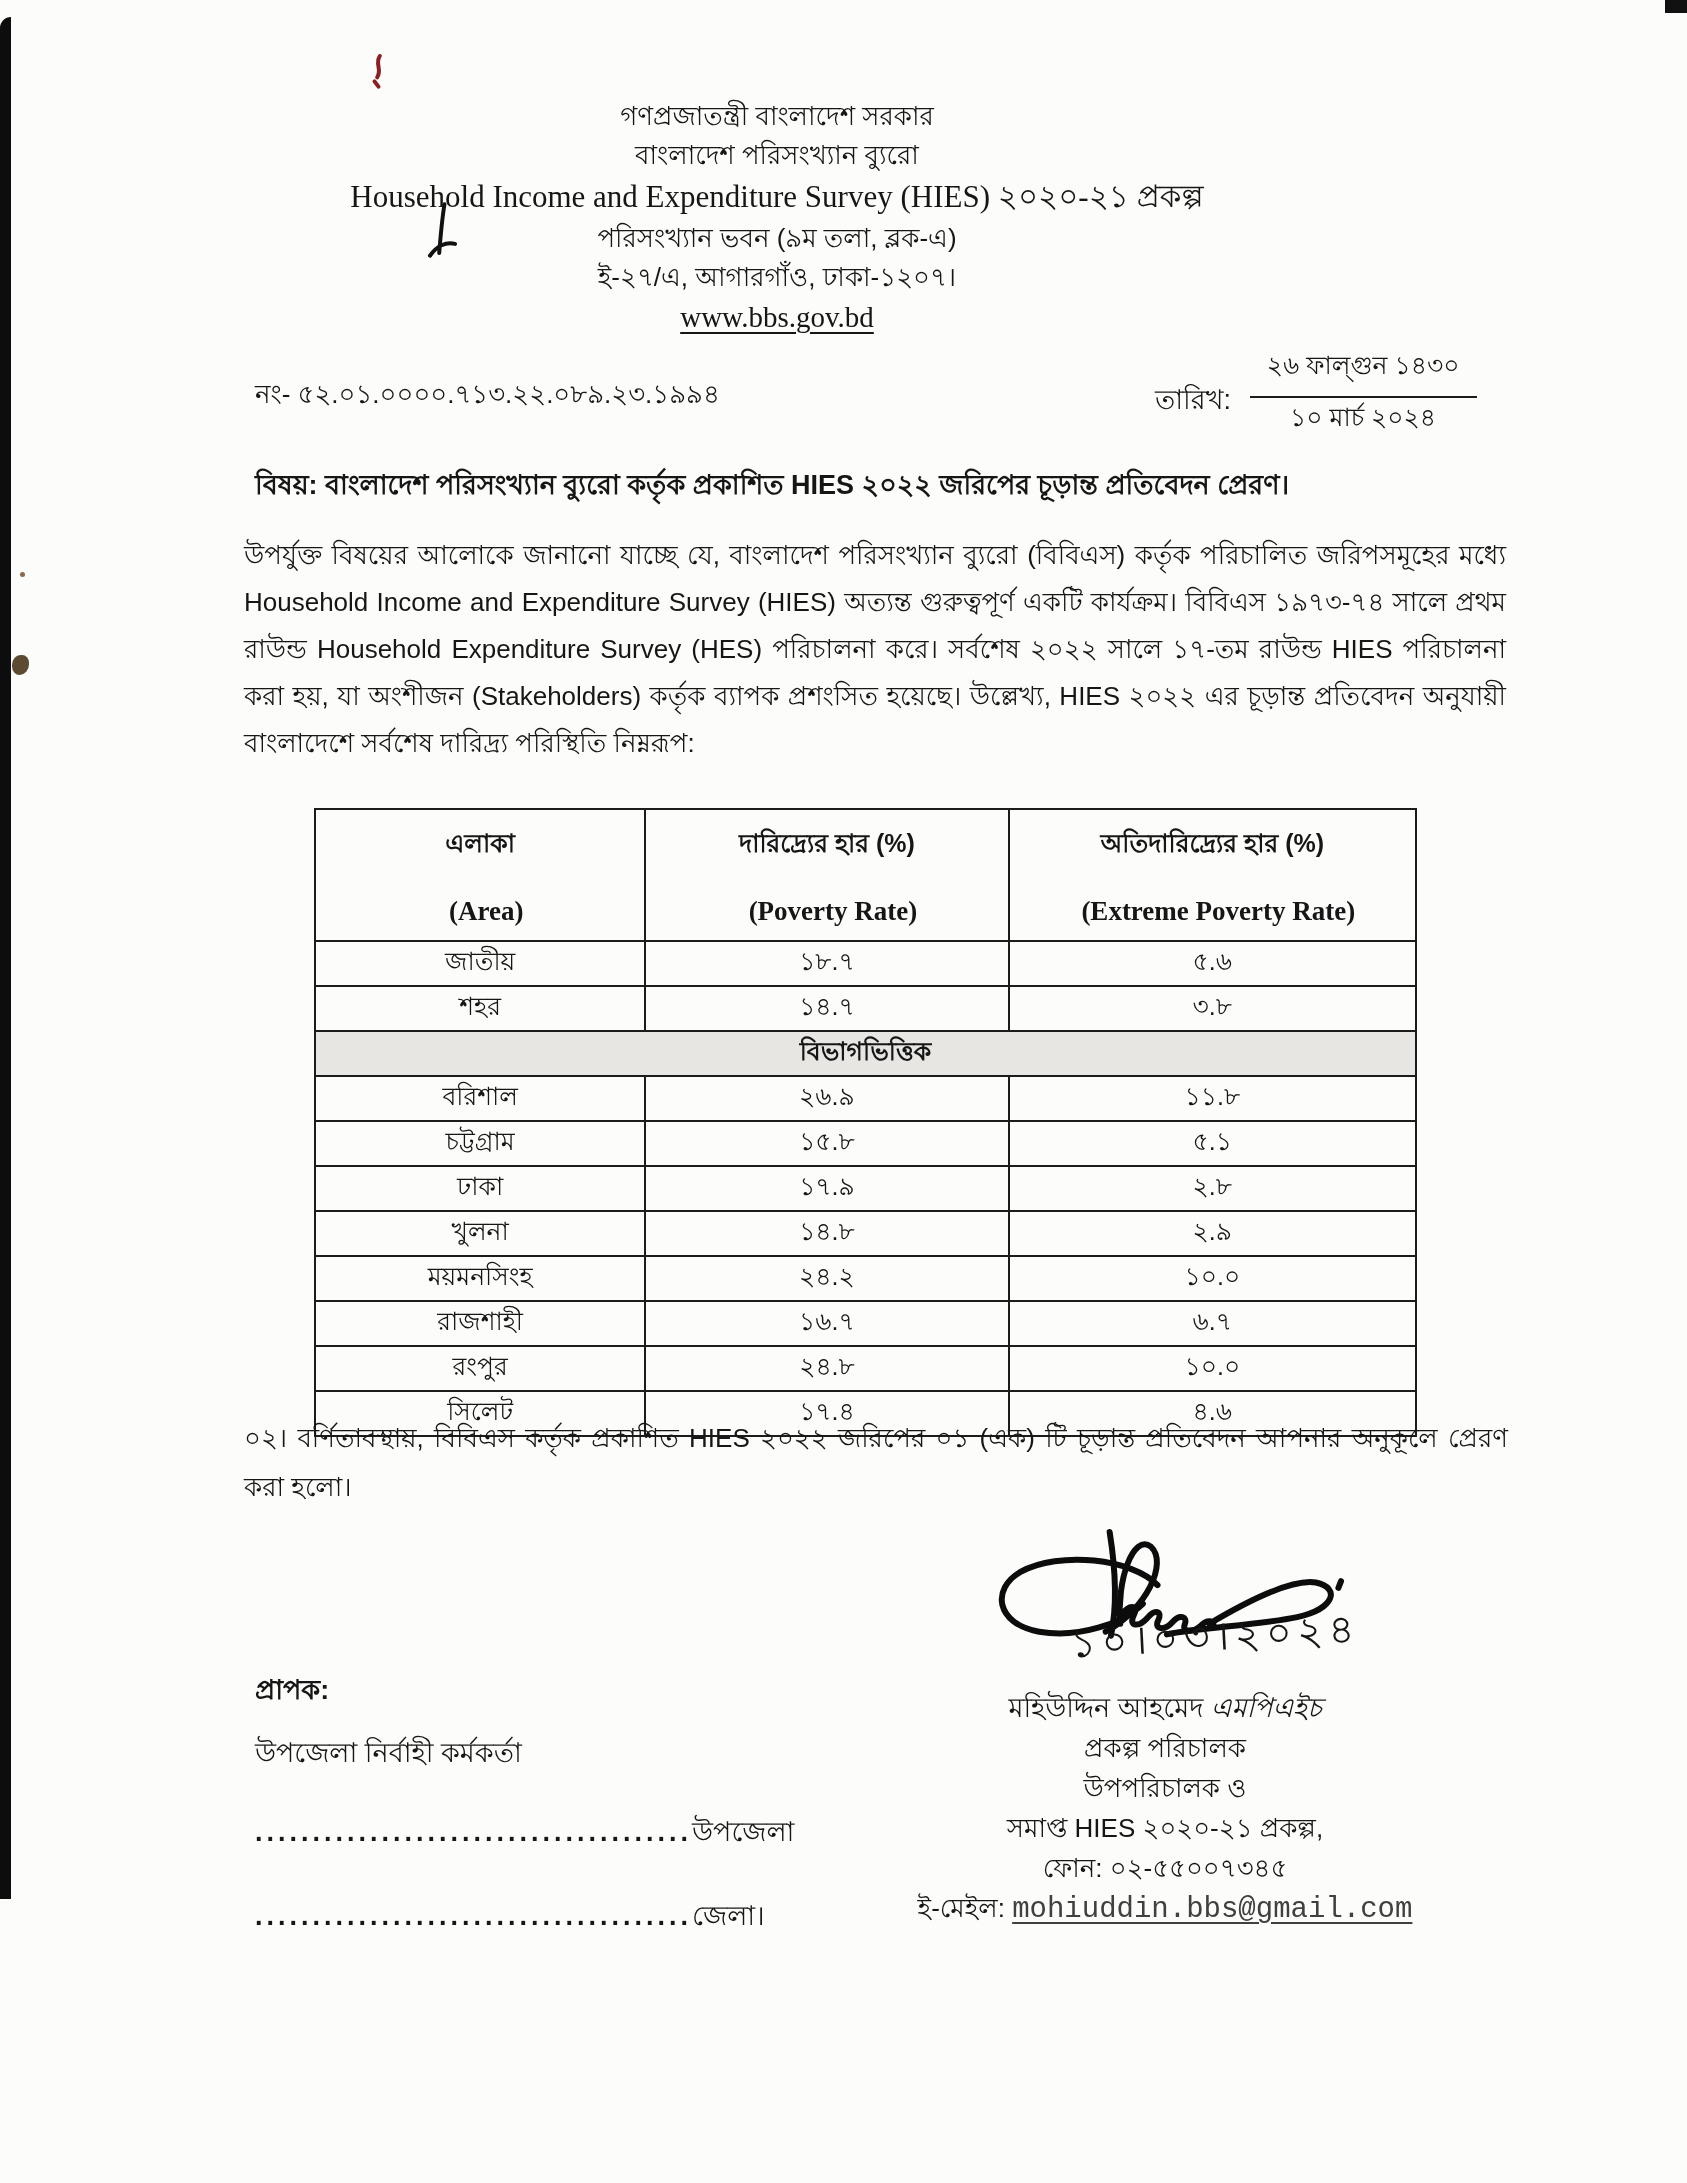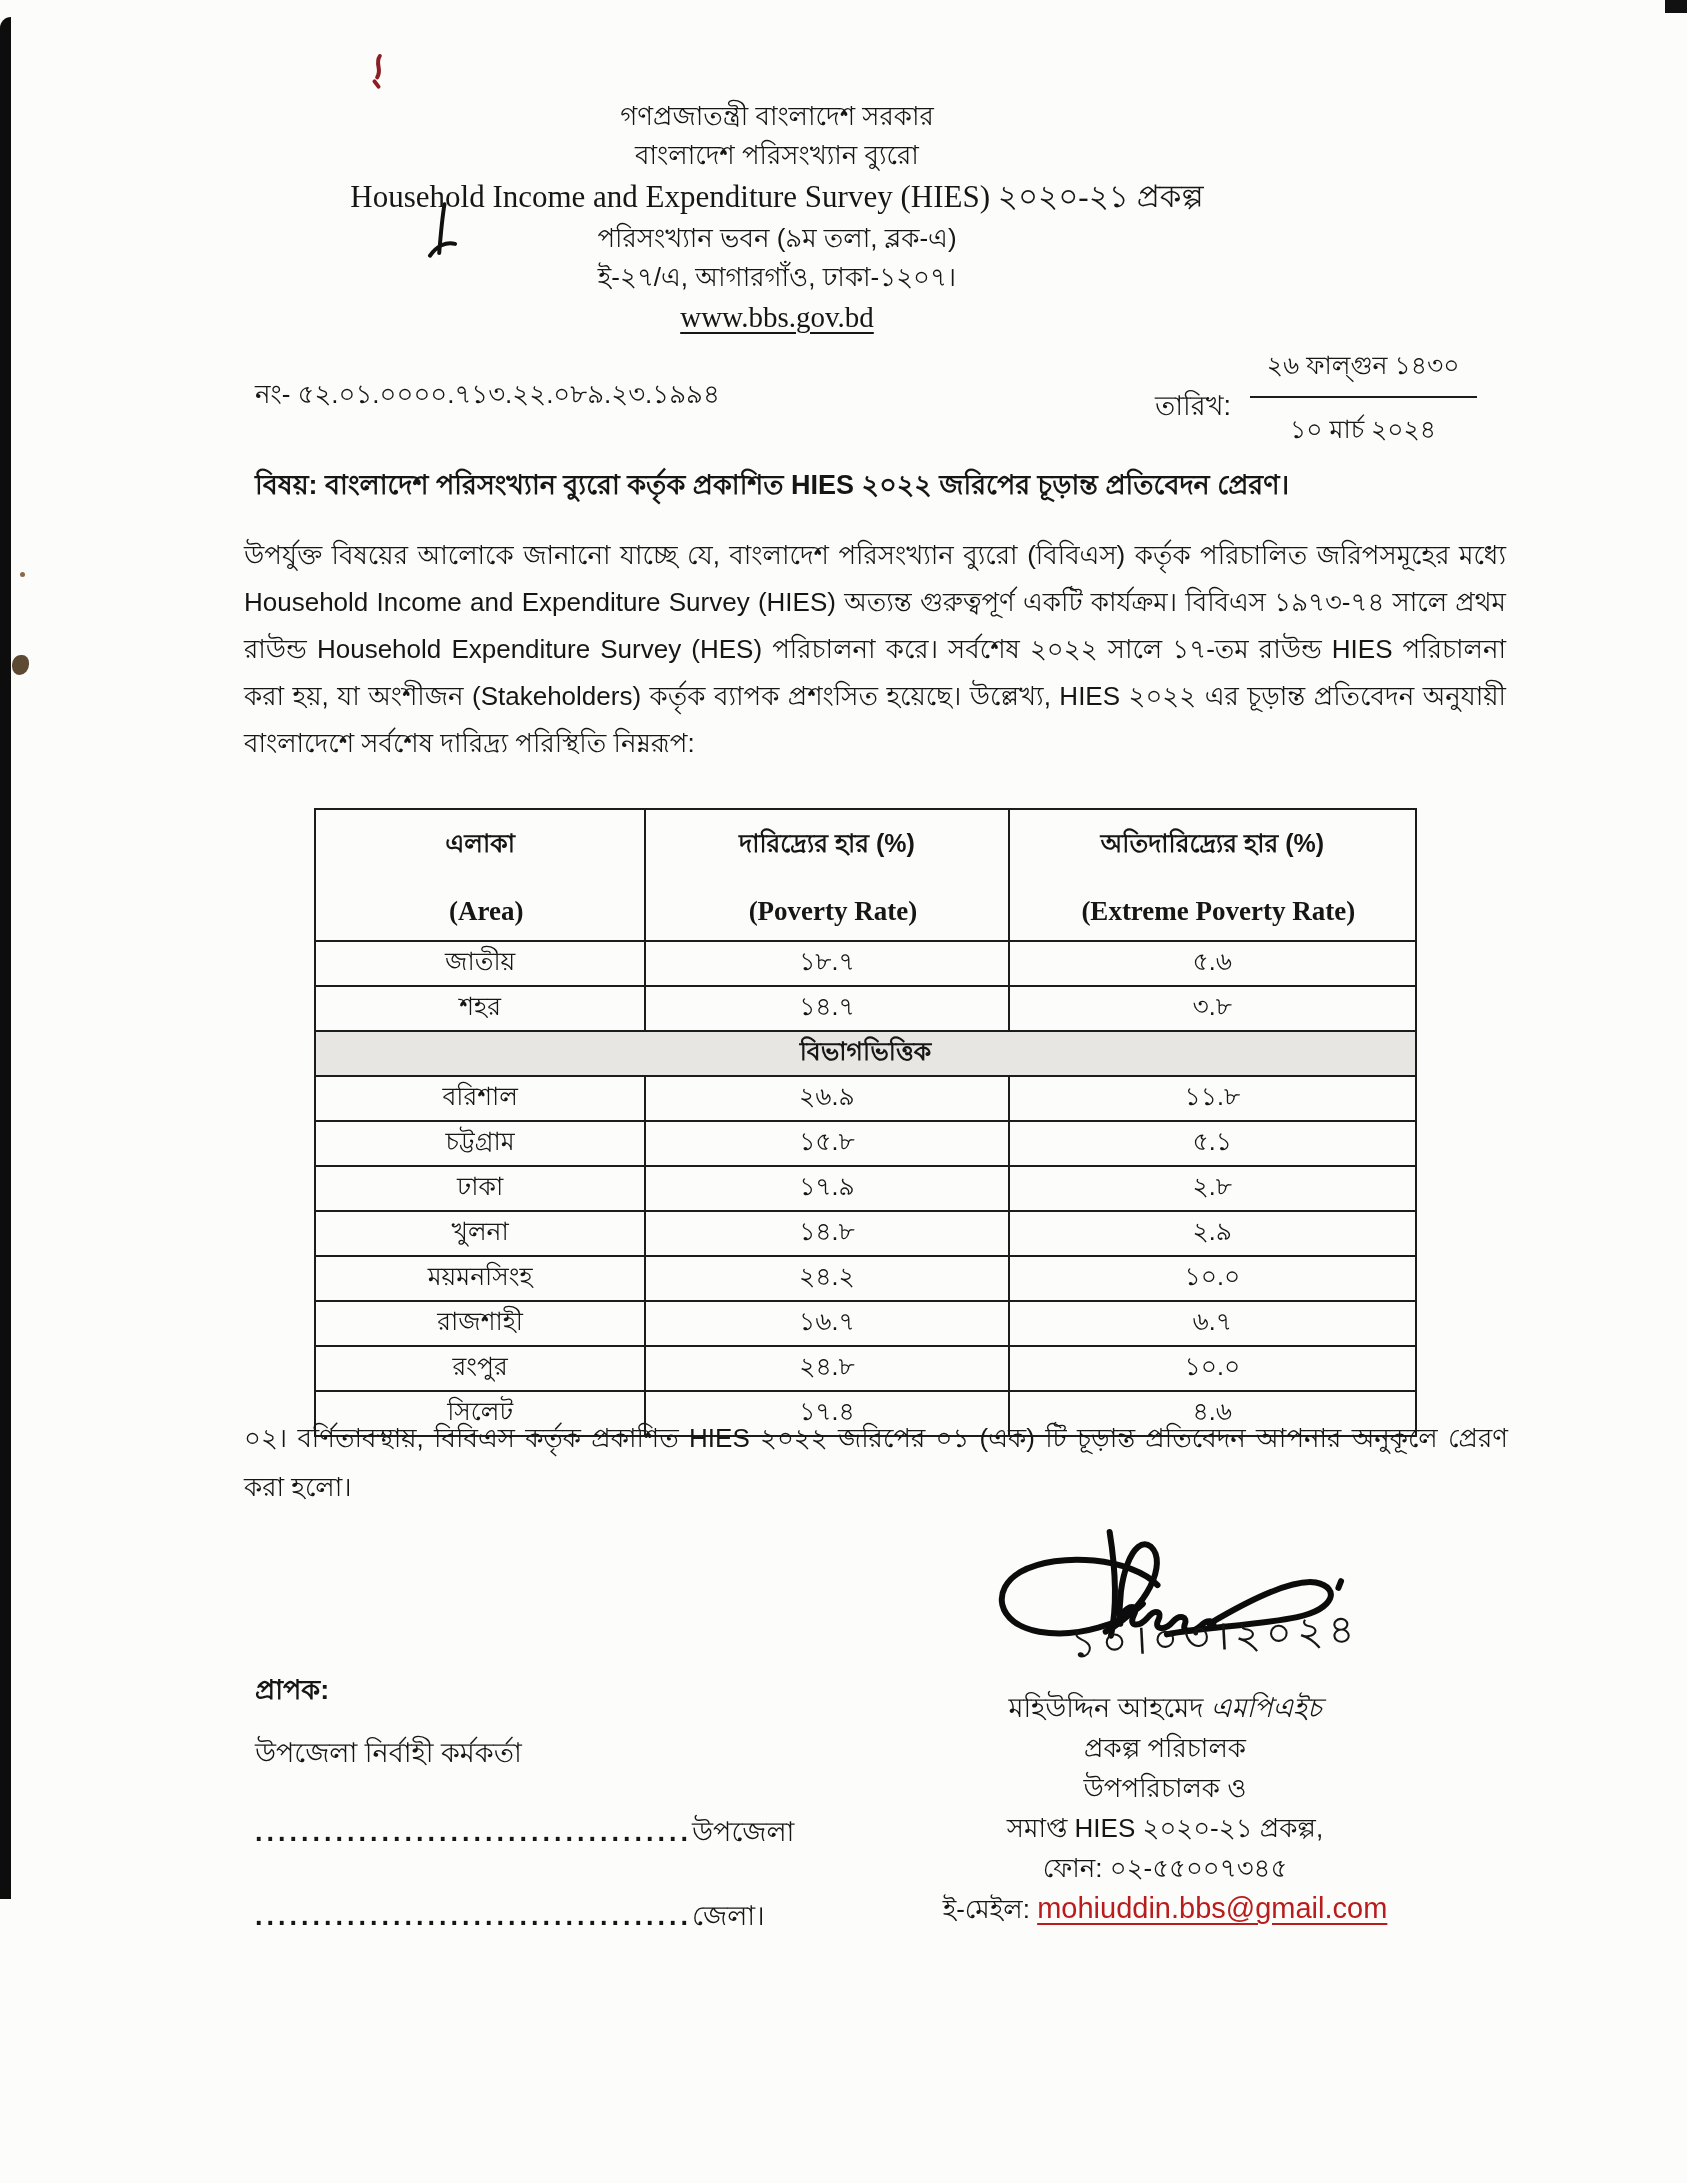--- a/index.html
+++ b/index.html
@@ -36,21 +36,21 @@
   .lh-line{font-size:26px;line-height:39px;font-weight:500;}
   .lh-en{font-family:"Liberation Serif", serif;font-size:31px;line-height:44px;font-weight:500;}
   .lh-web{font-family:"Liberation Serif", serif;font-size:29px;line-height:41px;
     text-decoration:underline;text-underline-offset:4.7px;}
   
   .ref-no{position:absolute;left:255px;top:374px;font-size:26px;}
   .date-block{position:absolute;left:1155px;top:346px;display:flex;align-items:center;}
   .date-label{font-size:27px;margin-right:18.6px;padding-top:17.3px;text-align:center;}
   .date-frac{display:inline-block;text-align:center;}
   .date-top{font-size:25px;padding:0 17.3px 6.7px 17.3px;}
-  .date-bottom{font-size:25px;padding-top:12px;text-align:center;}
+  .date-bottom{font-size:25px;padding-top:0;text-align:center;}
   .date-divider{border-top:2px solid #1c1c1c;}
   
   .subject{position:absolute;left:255px;top:464px;width:1184px;font-size:27px;font-weight:700;}
   
   .body-par{
     position:absolute;left:244px;top:532px;width:1262px;
     font-size:26px;line-height:47px;text-align:justify;margin:0;
   }
   
   .pov-table{
@@ -79,22 +79,22 @@
   .sig-svg{display:block;margin:0 auto;}
   .sig-date{
     font-size:40px;font-weight:500;letter-spacing:5.3px;
     transform:rotate(-3deg);margin:-52px 0 17.3px 100px;
   }
   .sig-name{font-size:27px;line-height:39px;}
   .sig-name .mph{font-style:italic;}
   .sig-line{font-size:26px;line-height:40px;}
   .sig-email{font-size:26px;line-height:41px;}
   .sig-email .email{
-    font-family:Liberation Sans, sans-serif;font-size:29px;
-    text-decoration:underline;text-underline-offset:4.7px;color:#b91c1c;margin-top:44px;
+    font-family:Liberation Mono, monospace;font-size:29px;
+    text-decoration:underline;text-underline-offset:4.7px;color:#404040;margin-top:44px;
   }
   
   .recipient{position:absolute;left:255px;top:1672px;width:652px;}
   .rcp-label{font-size:27px;font-weight:700;line-height:37px;}
   .rcp-line1{font-size:27px;line-height:37px;margin-top:26px;}
   .dotted-line{font-size:27px;margin-top:39px;white-space:nowrap;}
   .dots{font-weight:700;letter-spacing:4px;}
 </style>
 </head>
 <body>

